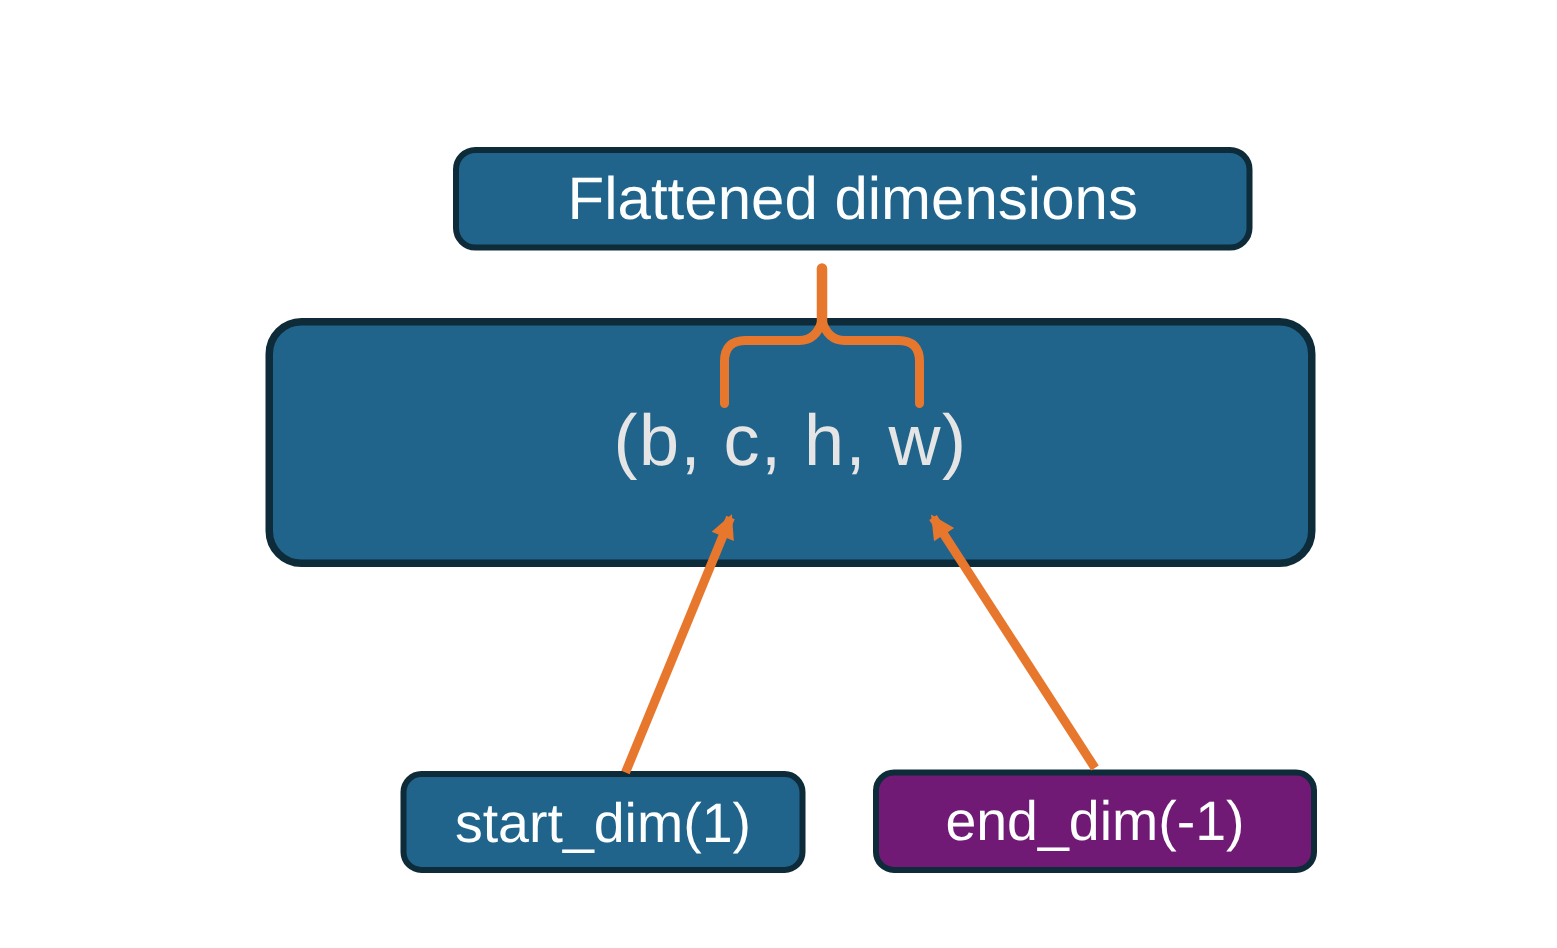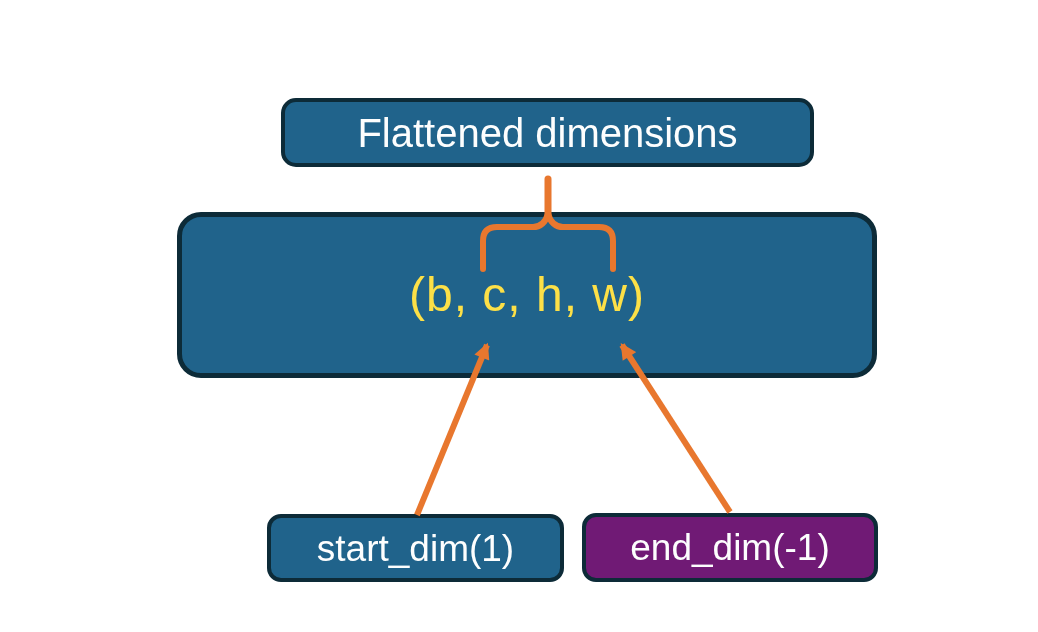--- a/index.html
+++ b/index.html
@@ -18,36 +18,36 @@
     box-sizing: border-box;
     border-style: solid;
     border-width: 4px;
     display: flex;
     align-items: center;
     justify-content: center;
     text-align: center;
     line-height: 1;
   }
   .node-title {
-    left: 281px; top: 98px;
+    left: 302px; top: 98px;
     width: 533px; height: 69px;
     border-radius: 15px;
     font-size: 40px;
   }
   .node-main {
     left: 177px; top: 212px;
     width: 700px; height: 166px;
     border-width: 5px;
     border-radius: 24px;
     font-size: 48px;
     letter-spacing: 1px;
   }
   .node-start {
     left: 267px; top: 514px;
-    width: 297px; height: 68px;
+    width: 270px; height: 68px;
     border-radius: 14px;
     font-size: 37px;
   }
   .node-end {
     left: 582px; top: 513px;
     width: 296px; height: 69px;
     border-radius: 14px;
     font-size: 37px;
   }
   .overlay {
@@ -60,21 +60,21 @@
 </style>
 </head>
 <body>
 
 <div class="canvas" style="background-color: rgb(255, 255, 255);">
 
   <div class="node node-title" style="background-color: rgb(32, 99, 139); border-color: rgb(13, 43, 56); color: rgb(253, 254, 254);">
     <span>Flattened dimensions</span>
   </div>
 
-  <div class="node node-main" style="background-color: rgb(32, 99, 139); border-color: rgb(13, 43, 56); color: #fde047;">
+  <div class="node node-main" style="background-color: rgb(32, 99, 139); border-color: rgb(13, 43, 56); color: #e5e5e5;">
     <span>(b, c, h, w)</span>
   </div>
 
   <div class="node node-start" style="background-color: rgb(32, 99, 139); border-color: rgb(13, 43, 56); color: rgb(253, 254, 254);">
     <span>start_dim(1)</span>
   </div>
 
   <div class="node node-end" style="background-color: #701a75; border-color: rgb(13, 43, 56); color: rgb(253, 254, 254);">
     <span>end_dim(-1)</span>
   </div>

